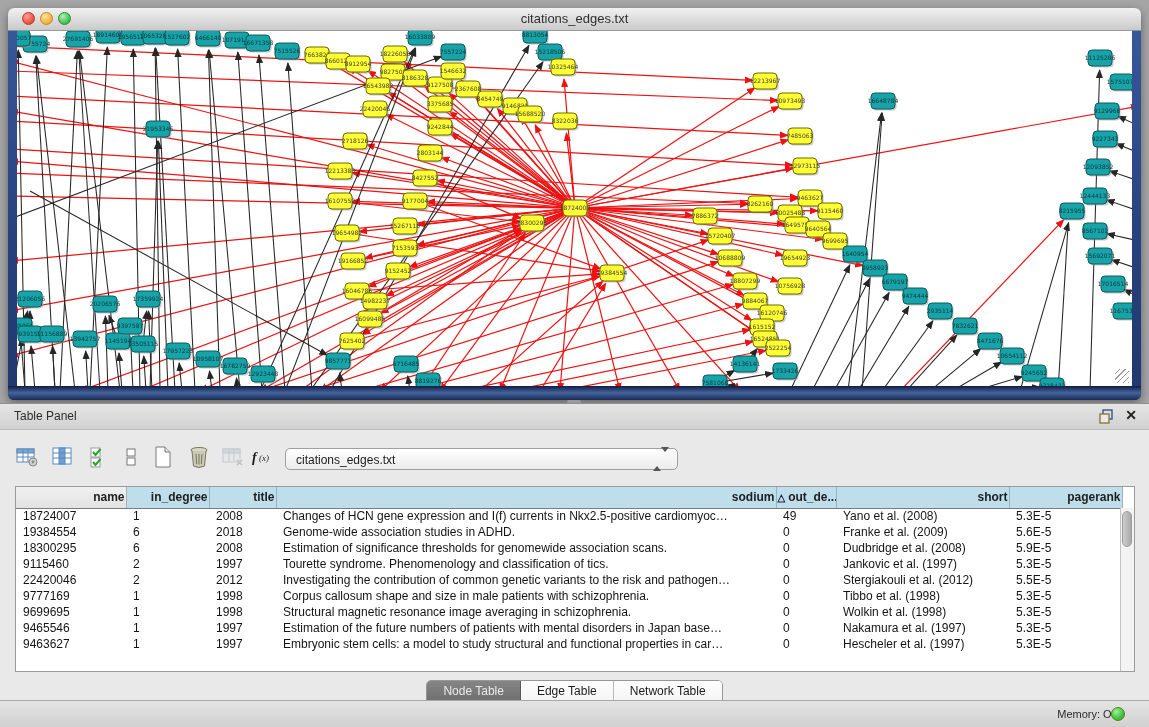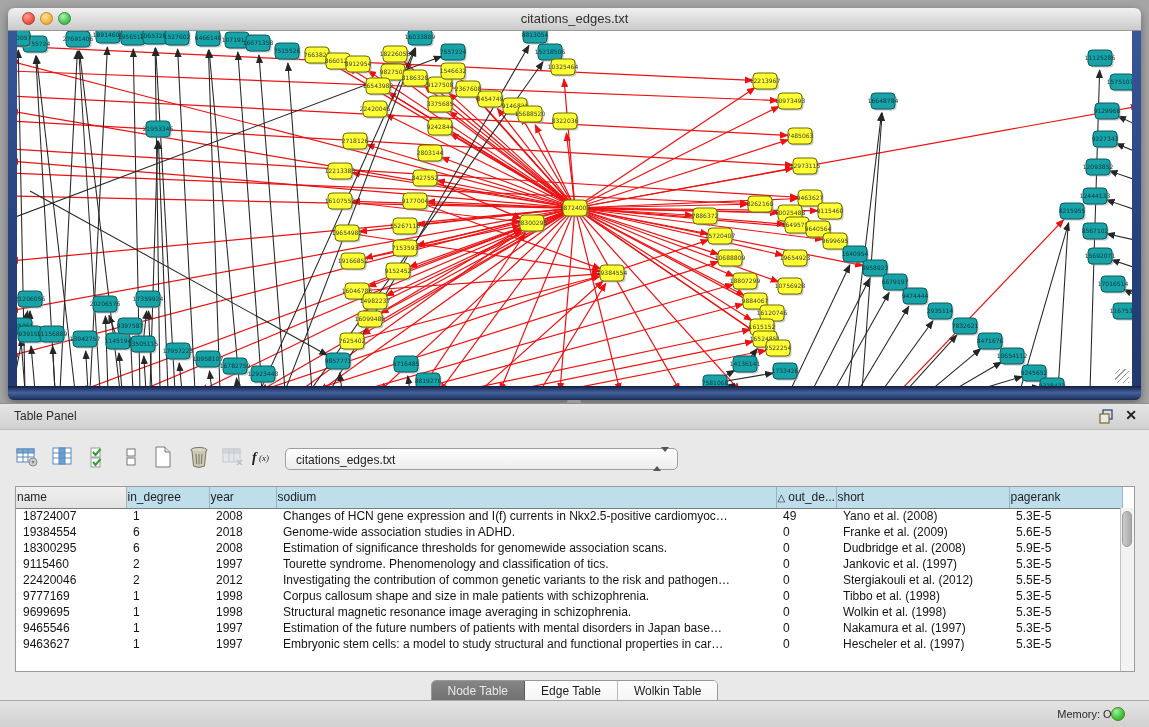--- a/index.html
+++ b/index.html
@@ -41,22 +41,22 @@
       font-size:12px;color:#1b1b1b;cursor:pointer}
   .combo .val{position:absolute;left:10px;top:4px}
   .combo .steppers{position:absolute;right:8px;top:3px}
   .combo .steppers .up{width:0;height:0;border-left:4px solid transparent;border-right:4px solid transparent;border-bottom:5px solid #555;margin-bottom:3px}
   .combo .steppers .dn{width:0;height:0;border-left:4px solid transparent;border-right:4px solid transparent;border-top:5px solid #555}
 
   
   .tbl-wrap{position:absolute;left:15px;top:82px;width:1120px;height:186px;box-sizing:border-box;
       border:1px solid #9b9b9b;background:#fff;overflow:hidden}
   table.grid{border-collapse:collapse;table-layout:fixed;width:1106px}
-  table.grid th{height:21px;box-sizing:border-box;font-size:12px;font-weight:normal;color:#1e1e1e;
-      background:#bfdeec;border-right:1px solid #93b5c4;border-bottom:1px solid #7c7c7c;text-align:left;overflow:hidden;white-space:nowrap}
+  table.grid th{height:21px;box-sizing:border-box;font-size:12px;font-weight:bold;color:#1e1e1e;
+      background:#bfdeec;border-right:1px solid #93b5c4;border-bottom:1px solid #7c7c7c;text-align:right;overflow:hidden;white-space:nowrap}
   table.grid th.hdr-gray{background:linear-gradient(#f0f0f0,#e2e2e2);border-right:1px solid #b0b0b0}
   table.grid td{height:16px;box-sizing:border-box;font-size:12px;color:#141414;padding:0 0 0 7px;
       white-space:nowrap;overflow:hidden}
   .c1{width:110px}.c2{width:83px}.c3{width:67px}.c4{width:500px}.c5{width:60px}.c6{width:173px}.c7{width:113px}
   .sort-tri{display:inline-block;margin-right:3px;font-size:10px;color:#223}
   .vscroll{position:absolute;right:0;top:21px;bottom:0;width:13px;background:#f3f3f3;border-left:1px solid #c2c2c2}
   .vthumb{position:absolute;left:1px;top:3px;width:10px;height:36px;border-radius:6px;
       background:linear-gradient(90deg,#cdcdcd,#a9a9a9);border:1px solid #9c9c9c;box-sizing:border-box}
 
   
@@ -948,21 +948,21 @@
           <col class="c3">
           <col class="c4">
           <col class="c5">
           <col class="c6">
           <col class="c7">
         </colgroup>
       <thead>
           <tr id="hdr-row">
             <th class="hdr-gray">name</th>
             <th>in_degree</th>
-            <th>year</th>
+            <th>title</th>
             <th>sodium</th>
             <th><span class="sort-tri">△</span>out_de...</th>
             <th>short</th>
             <th>pagerank</th>
           </tr>
         </thead>
       <tbody id="body-rows">
           <tr>
             <td>18724007</td>
             <td>1</td>
@@ -1048,21 +1048,21 @@
     </table>
     <div class="vscroll">
       <div class="vthumb"></div>
     </div>
   </div>
 
   <div class="tabs">
     <span class="tabbar" id="tabbar">
         <span class="tab sel">Node Table</span>
         <span class="tab">Edge Table</span>
-        <span class="tab">Wolkin Table</span>
+        <span class="tab">Network Table</span>
       </span>
   </div>
 </div>
 
 <div class="status-bar">
   <span class="mem-label">Memory: OK</span>
   <span class="mem-dot"></span>
 </div>
 
 </body></html>

